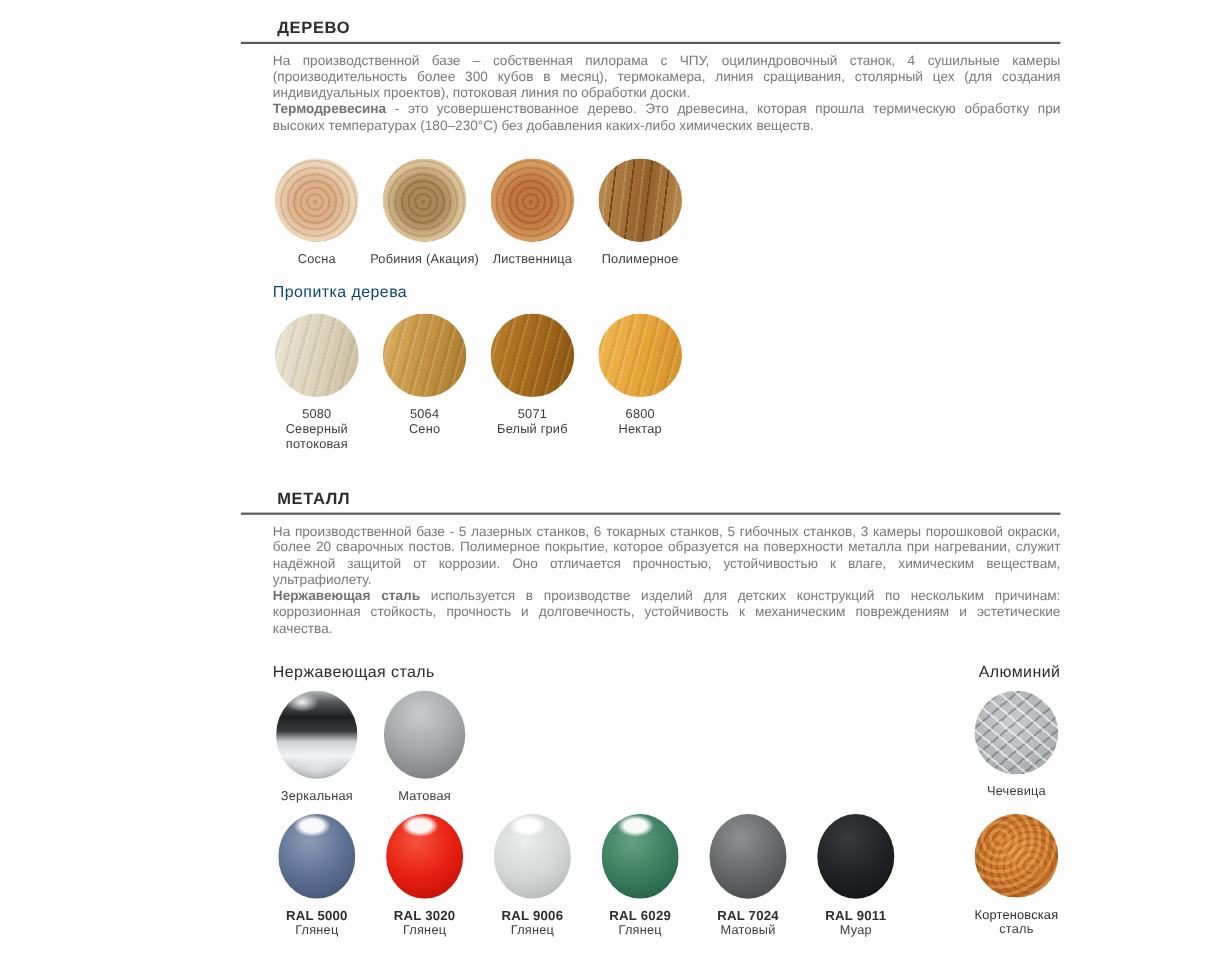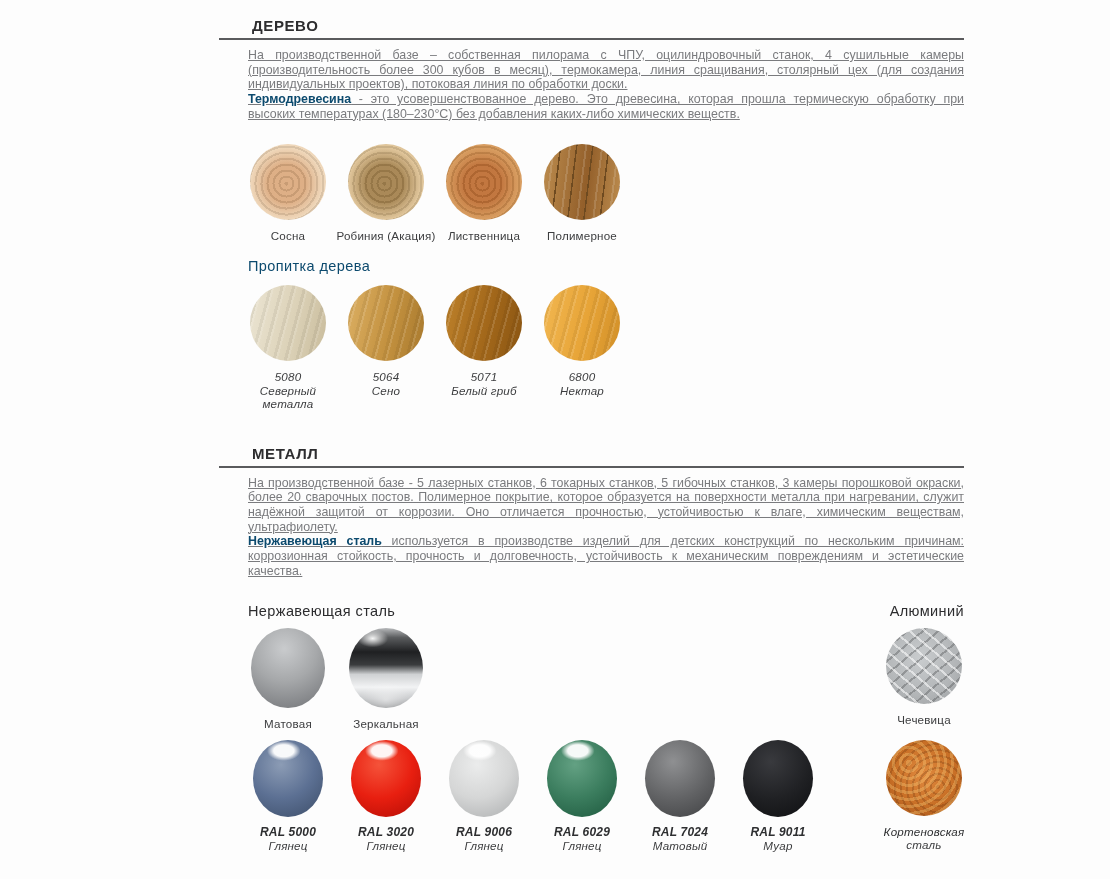--- a/index.html
+++ b/index.html
@@ -3,31 +3,31 @@
 <meta charset="utf-8">
 <style>
   html,body{margin:0;padding:0;}
   body{background:#fdfdfd;font-family:"Liberation Sans","DejaVu Sans",sans-serif;}
   .page{position:relative;width:1110px;height:879px;background:#fdfdfd;overflow:hidden;}
   .content{position:absolute;left:248px;top:0;width:716px;}
 
   .sec-title{margin:4px;padding-top:13px;font-size:15px;font-weight:700;letter-spacing:.6px;color:#2d2d2f;}
   .rule{border:none;border-top:2px solid #5a5b5d;margin:4px 0 0 -29px;width:745px;}
 
-  .body{margin:8px 0 0;font-size:12.4px;line-height:14.7px;color:#7a7b7e;text-align:justify;text-decoration:underline;}
-  .body b{font-weight:700;color:#0c4a6e;}
+  .body{margin:8px 0 0;font-size:12.4px;line-height:14.7px;color:#7a7b7e;text-align:justify;}
+  .body b{font-weight:700;color:#737373;}
 
   .sub-title{margin:16px 0 0;font-size:14.5px;font-weight:400;letter-spacing:.4px;color:#0c4a6e;}
   .dual-title{display:flex;justify-content:space-between;align-items:baseline;margin-top:25px;}
   .dual-title h3{margin:0;font-size:14.5px;font-weight:400;letter-spacing:.4px;color:#2c2c2e;}
 
   .row{display:flex;margin-left:-9px;}
   .cell{width:98px;display:flex;flex-direction:column;align-items:center;flex:0 0 auto;}
   .cap{margin-top:9px;font-size:11.6px;line-height:13.5px;color:#3c3d3f;letter-spacing:.2px;text-align:center;white-space:nowrap;}
-  .cap span{display:block;font-style:italic;}
+  .cap span{display:block;}
   .cap-code{font-weight:700;font-size:12px;color:#2e2f31;}
   .ral-row .cell:last-child .cap-code{font-weight:400;font-size:11.6px;}
 
   
   .sw{width:76px;height:76px;border-radius:50%;flex:0 0 auto;}
 
   
   .sw-log{background:
     radial-gradient(circle at 50% 50%, rgba(0,0,0,0) 0 84%, var(--dark) 90% 100%),
     repeating-radial-gradient(circle at 48% 52%, rgba(0,0,0,.09) 0 2px, rgba(255,255,255,.05) 2px 6px),
@@ -102,21 +102,21 @@
         </div>
       </div>
 
       <h3 class="sub-title">Пропитка дерева</h3>
       <div class="row stain-row">
         <div class="cell">
           <div class="sw sw-stain" style="--hi: #e9e2cf; --base: #dcd2b8; --dark: #c9bc9c;"></div>
           <div class="cap">
               <span>5080</span>
               <span>Северный</span>
-              <span>металла</span>
+              <span>потоковая</span>
             </div>
         </div>
         <div class="cell">
           <div class="sw sw-stain" style="--hi: #d8ab5e; --base: #c3913f; --dark: #a97a2e;"></div>
           <div class="cap">
               <span>5064</span>
               <span>Сено</span>
             </div>
         </div>
         <div class="cell">
@@ -141,26 +141,26 @@
       <hr class="rule">
       <p class="body"><span>На производственной базе - 5 лазерных станков, 6 токарных станков, 5 гибочных станков, 3 камеры порошковой окраски, более 20 сварочных постов. Полимерное покрытие, которое образуется на поверхности металла при нагревании, служит надёжной защитой от коррозии. Оно отличается прочностью, устойчивостью к влаге, химическим веществам, ультрафиолету.</span><br><b>Нержавеющая сталь</b><span> используется в производстве изделий для детских конструкций по нескольким причинам: коррозионная стойкость, прочность и долговечность, устойчивость к механическим повреждениям и эстетические качества.</span></p>
 
       <div class="dual-title">
         <h3>Нержавеющая сталь</h3>
         <h3>Алюминий</h3>
       </div>
 
       <div class="row metal-row">
         <div class="cell">
+          <div class="sw sw-chrome"></div>
+          <div class="cap">Зеркальная</div>
+        </div>
+        <div class="cell">
           <div class="sw sw-steel"></div>
           <div class="cap">Матовая</div>
-        </div>
-        <div class="cell">
-          <div class="sw sw-chrome"></div>
-          <div class="cap">Зеркальная</div>
         </div>
         <div class="cell cell-right">
           <div class="sw sw-plate"></div>
           <div class="cap">Чечевица</div>
         </div>
       </div>
 
       <div class="row ral-row">
         <div class="cell">
           <div class="sw sw-gloss" style="--hi: #8c9cb5; --base: #5c7093; --dark: #3e4f6a;"></div>

